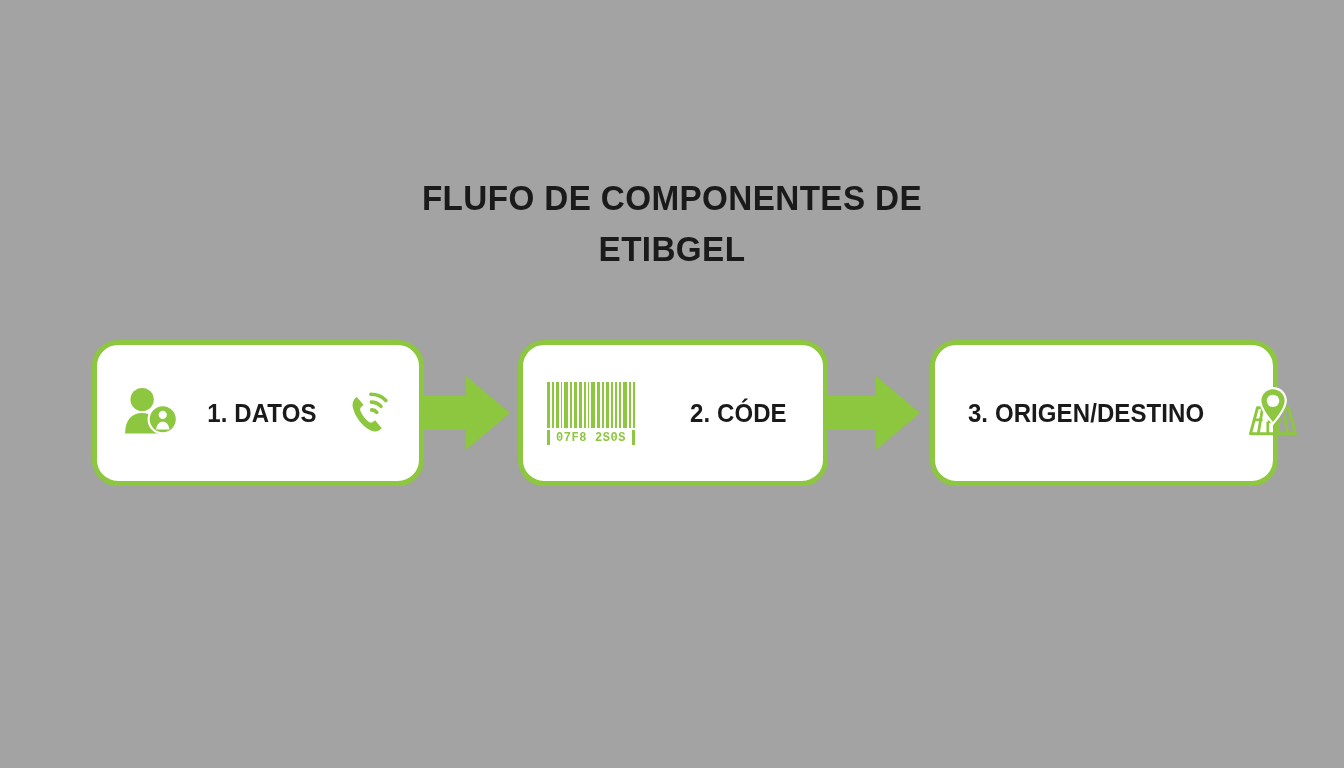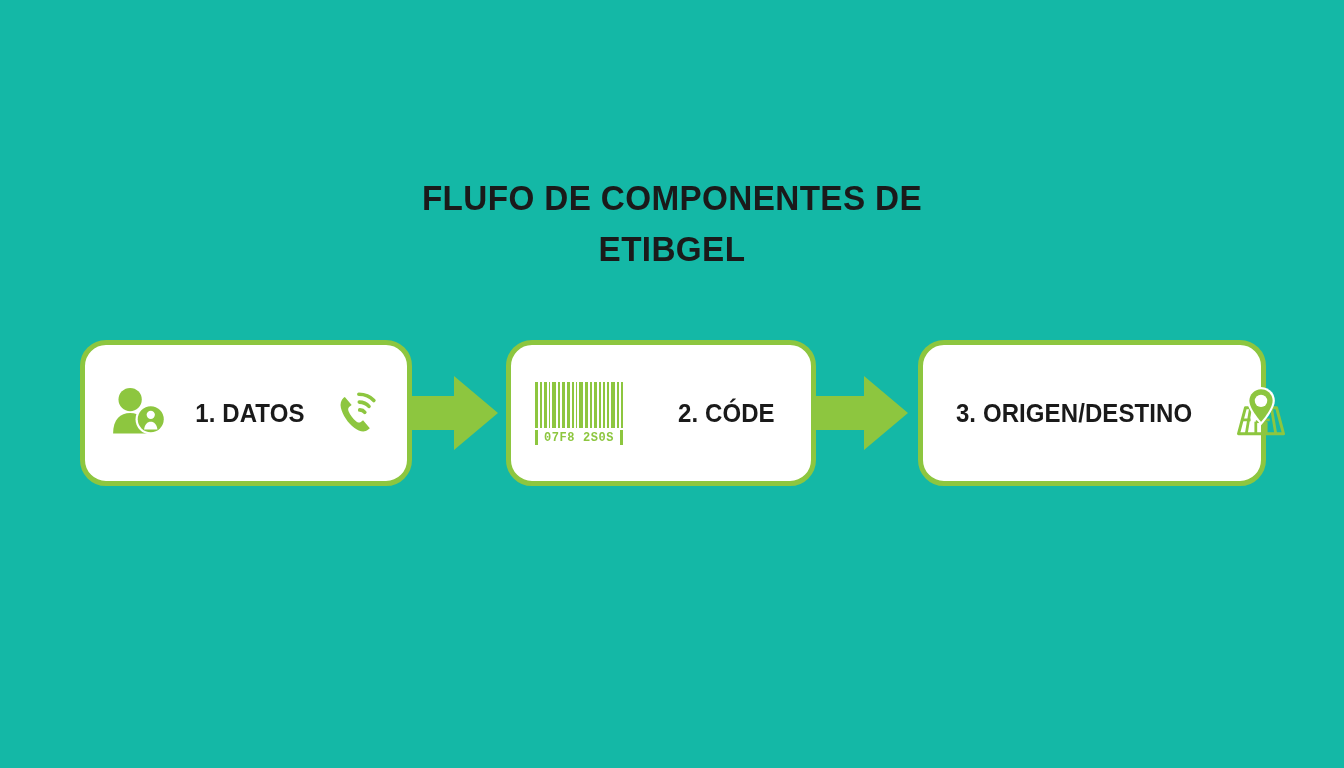--- a/index.html
+++ b/index.html
@@ -12,21 +12,21 @@
     height: 768px;
     position: relative;
     overflow: hidden;
     font-family: "Liberation Sans", sans-serif;
     -webkit-font-smoothing: antialiased;
   }
 
   #diagram-canvas {
     position: absolute;
     inset: 0;
-    background: #14b8a6;
+    background: #a3a3a3;
   }
 
   
   .title-block {
     position: absolute;
     left: 0;
     top: 172px;
     width: 1344px;
     text-align: center;
   }
@@ -37,21 +37,21 @@
     font-size: 35px;
     line-height: 51px;
     letter-spacing: 0.4px;
     color: #1a1a1a;
     transform: scaleX(0.95);
   }
 
   
   .flow-row {
     position: absolute;
-    left: 0;
+    left: 12px;
     top: 340px;
     width: 1160px;
     height: 146px;
   }
 
   .step-box {
     position: absolute;
     top: 0;
     height: 146px;
     box-sizing: border-box;

